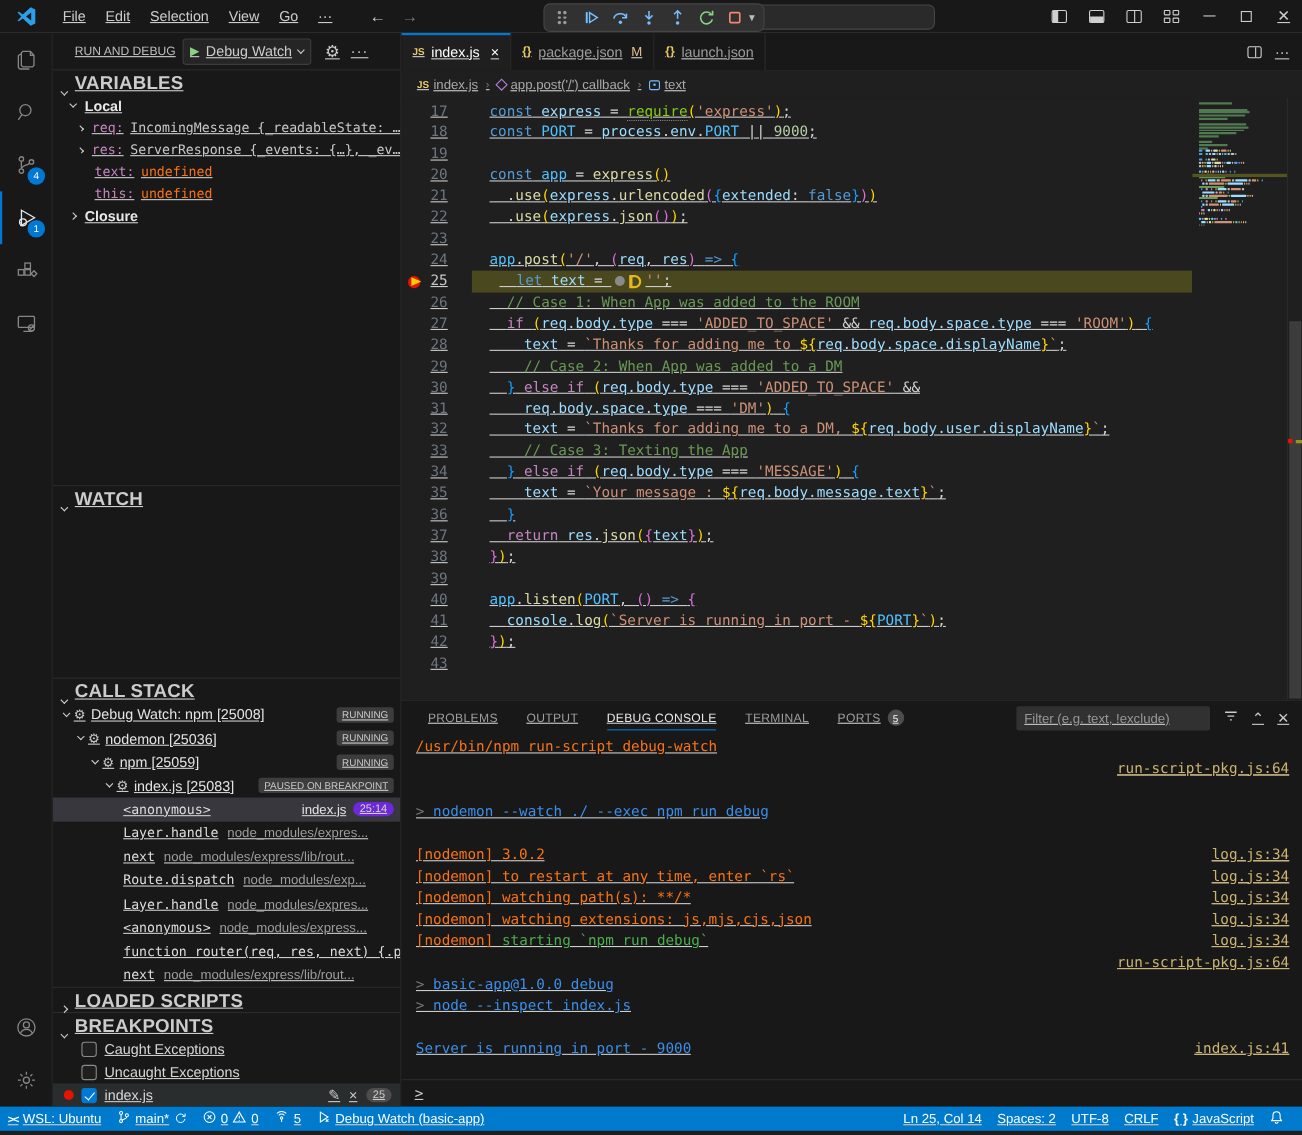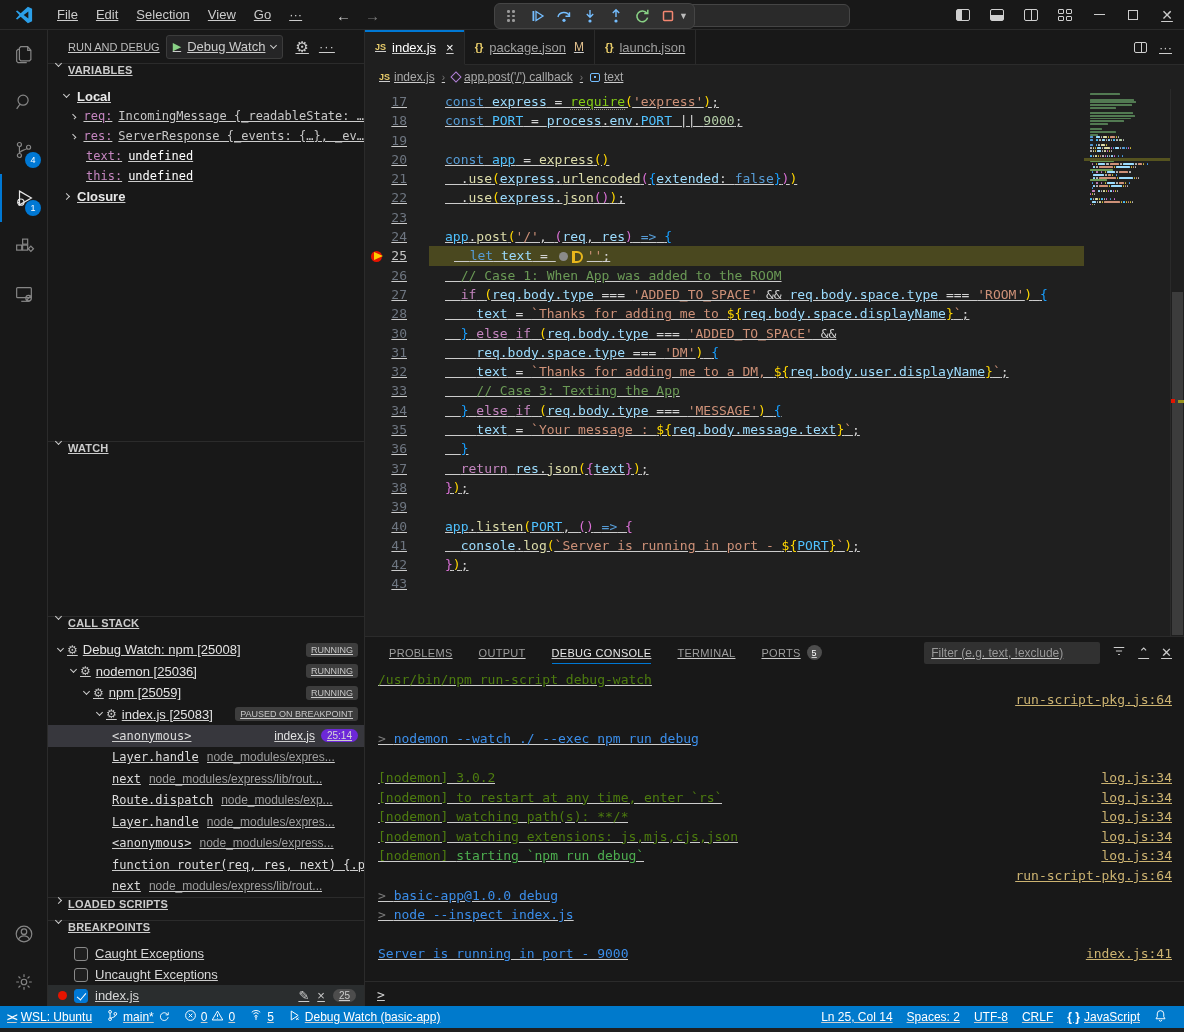--- a/index.html
+++ b/index.html
@@ -56,28 +56,28 @@
   .launch-box { display:flex; align-items:center; background:#252526; border:1px solid #3c3c3c; border-radius:3px;
     height:24px; padding:0 6px; gap:6px; }
   .play-ic { color:#89d185; font-size:11px; }
   .launch-label { font-size:13px; color:#cccccc; }
   .chev { display:inline-block; width:5px; height:5px; border-right:1px solid #cccccc; border-bottom:1px solid #cccccc; }
   .chev.down { transform:rotate(45deg); margin-top:-3px; }
   .chev.right { transform:rotate(-45deg); }
   .gear-ic { font-size:15px; color:#cccccc; margin-left:6px; }
   .dots-ic { color:#cccccc; letter-spacing:1px; margin-left:4px; }
   .section { border-top:1px solid #2b2b2b; }
-  .sec-head { height:22px; display:flex; align-items:flex-start; gap:7px; padding-left:8px;
-    font-size:11px; font-weight:bold; color:#cccccc; letter-spacing:.2px; }
+  .sec-head { height:22px; display:flex; align-items:flex-end; gap:7px; padding-left:8px;
+    font-size:17px; font-weight:bold; color:#cccccc; letter-spacing:.2px; }
   .sec-body { overflow:hidden; position:relative; }
   .tree-row { height:20px; display:flex; align-items:center; font-size:13px; white-space:nowrap; }
   .scope-label { font-weight:bold; color:#e8e8e8; }
   .var-name { color:#c586c0; font-family:"DejaVu Sans Mono",monospace; font-size:12px; }
   .var-val { color:#c8c8c8; font-family:"DejaVu Sans Mono",monospace; font-size:12px; margin-left:6px; }
-  .var-val.undef { color:#ffffff;text-align:center; }
+  .var-val.undef { color:#f97316;text-align:center; }
 
   .cs-row { height:21.5px; display:flex; align-items:center; white-space:nowrap; padding-right:6px; }
   .cs-row.selected { background:#37373d; }
   .cs-badge { margin-left:auto; background:#3d3d3d; color:#c7c7c7; font-size:9px; padding:2px 5px; border-radius:3px; }
   .cs-label { color:#e3e3e3; margin-left:5px; }
   .frame-name { font-family:"DejaVu Sans Mono",monospace; font-size:12px; color:#dcdcdc; }
   .frame-file { font-size:12px; color:#9d9d9d; margin-left:8px; overflow:hidden; text-overflow:ellipsis; }
   .pos-pill { background:#6d28d9; color:#d6d6d6; font-size:10px; border-radius:9px; padding:1px 6px; margin-left:6px; }
   .sess-ic { color:#c5c5c5; font-size:12px; margin-left:4px; }
 
@@ -150,21 +150,21 @@
   .ptab-badge { background:#4d4d4d; color:#fff; font-size:9px; min-width:15px; height:15px; border-radius:8px;
     display:flex; align-items:center; justify-content:center; padding:0 3px; }
   .panel-right { margin-left:auto; display:flex; align-items:center; gap:12px; }
   .filter-box { width:176px; height:22px; background:#313131; border-radius:2px; color:#989898;
     font-size:12px; line-height:22px; padding-left:7px; }
   .p-ic { color:#cccccc; font-size:13px; }
   .panel-body { flex:1; overflow:hidden; padding:2px 12px 0 13px; }
   .con-line { display:flex; height:19.6px; line-height:19.6px; font-family:"DejaVu Sans Mono","Liberation Mono",monospace; font-size:13px; white-space:pre; }
   .con-left { overflow:hidden; }
   .con-link { margin-left:auto; color:#ccb371; text-decoration:underline; }
-  .c-yel{color:#4d7c0f} .c-blu{color:#3b8eea} .c-grn{color:#4dae4f} .c-dim{color:#7a7a7a}
+  .c-yel{color:#f97316} .c-blu{color:#3b8eea} .c-grn{color:#4dae4f} .c-dim{color:#7a7a7a}
   .prompt-row { flex:0 0 25px; border-top:1px solid #2b2b2b; display:flex; align-items:center; padding-left:12px;
     color:#d4d4d4; font-family:"DejaVu Sans Mono",monospace; font-size:13px; }
 
   
   .statusbar { height:22px; background:#007acc; color:#ffffff; display:flex; align-items:center;
     font-size:12px; flex:0 0 22px; padding:0 10px 0 0; }
   .st-item { display:flex; align-items:center; gap:4px; padding:0 7px; height:22px; white-space:nowrap; }
   .st-item svg { stroke:#ffffff; fill:none; stroke-width:1.2; }
   .st-right { margin-left:auto; display:flex; }
   .remote-ic { font-weight:bold; font-size:10px; letter-spacing:-1px; }
@@ -596,20 +596,26 @@
               <div class="gutter">
                 <span class="lnum">27</span>
               </div>
               <div class="ctext"><span class="pln">  </span><span class="ctl">if</span><span class="pln"> </span><span class="b1">(</span><span class="var">req.body.type</span><span class="pln"> === </span><span class="str">'ADDED_TO_SPACE'</span><span class="pln"> &amp;&amp; </span><span class="var">req.body.space.type</span><span class="pln"> === </span><span class="str">'ROOM'</span><span class="b1">)</span><span class="pln"> </span><span class="b3">{</span></div>
             </div>
             <div class="cline">
               <div class="gutter">
                 <span class="lnum">28</span>
               </div>
               <div class="ctext"><span class="pln">    </span><span class="var">text</span><span class="pln"> = </span><span class="str">`Thanks for adding me to </span><span class="tpl">${</span><span class="var">req.body.space.displayName</span><span class="tpl">}</span><span class="str">`</span><span class="pln">;</span></div>
+            </div>
+            <div class="cline">
+              <div class="gutter">
+                <span class="lnum">29</span>
+              </div>
+              <div class="ctext"><span class="cmt">    // Case 2: When App was added to a DM</span></div>
             </div>
             <div class="cline">
               <div class="gutter">
                 <span class="lnum">30</span>
               </div>
               <div class="ctext"><span class="pln">  </span><span class="b3">}</span><span class="pln"> </span><span class="ctl">else</span><span class="pln"> </span><span class="ctl">if</span><span class="pln"> </span><span class="b1">(</span><span class="var">req.body.type</span><span class="pln"> === </span><span class="str">'ADDED_TO_SPACE'</span><span class="pln"> &amp;&amp;</span></div>
             </div>
             <div class="cline">
               <div class="gutter">
                 <span class="lnum">31</span>

